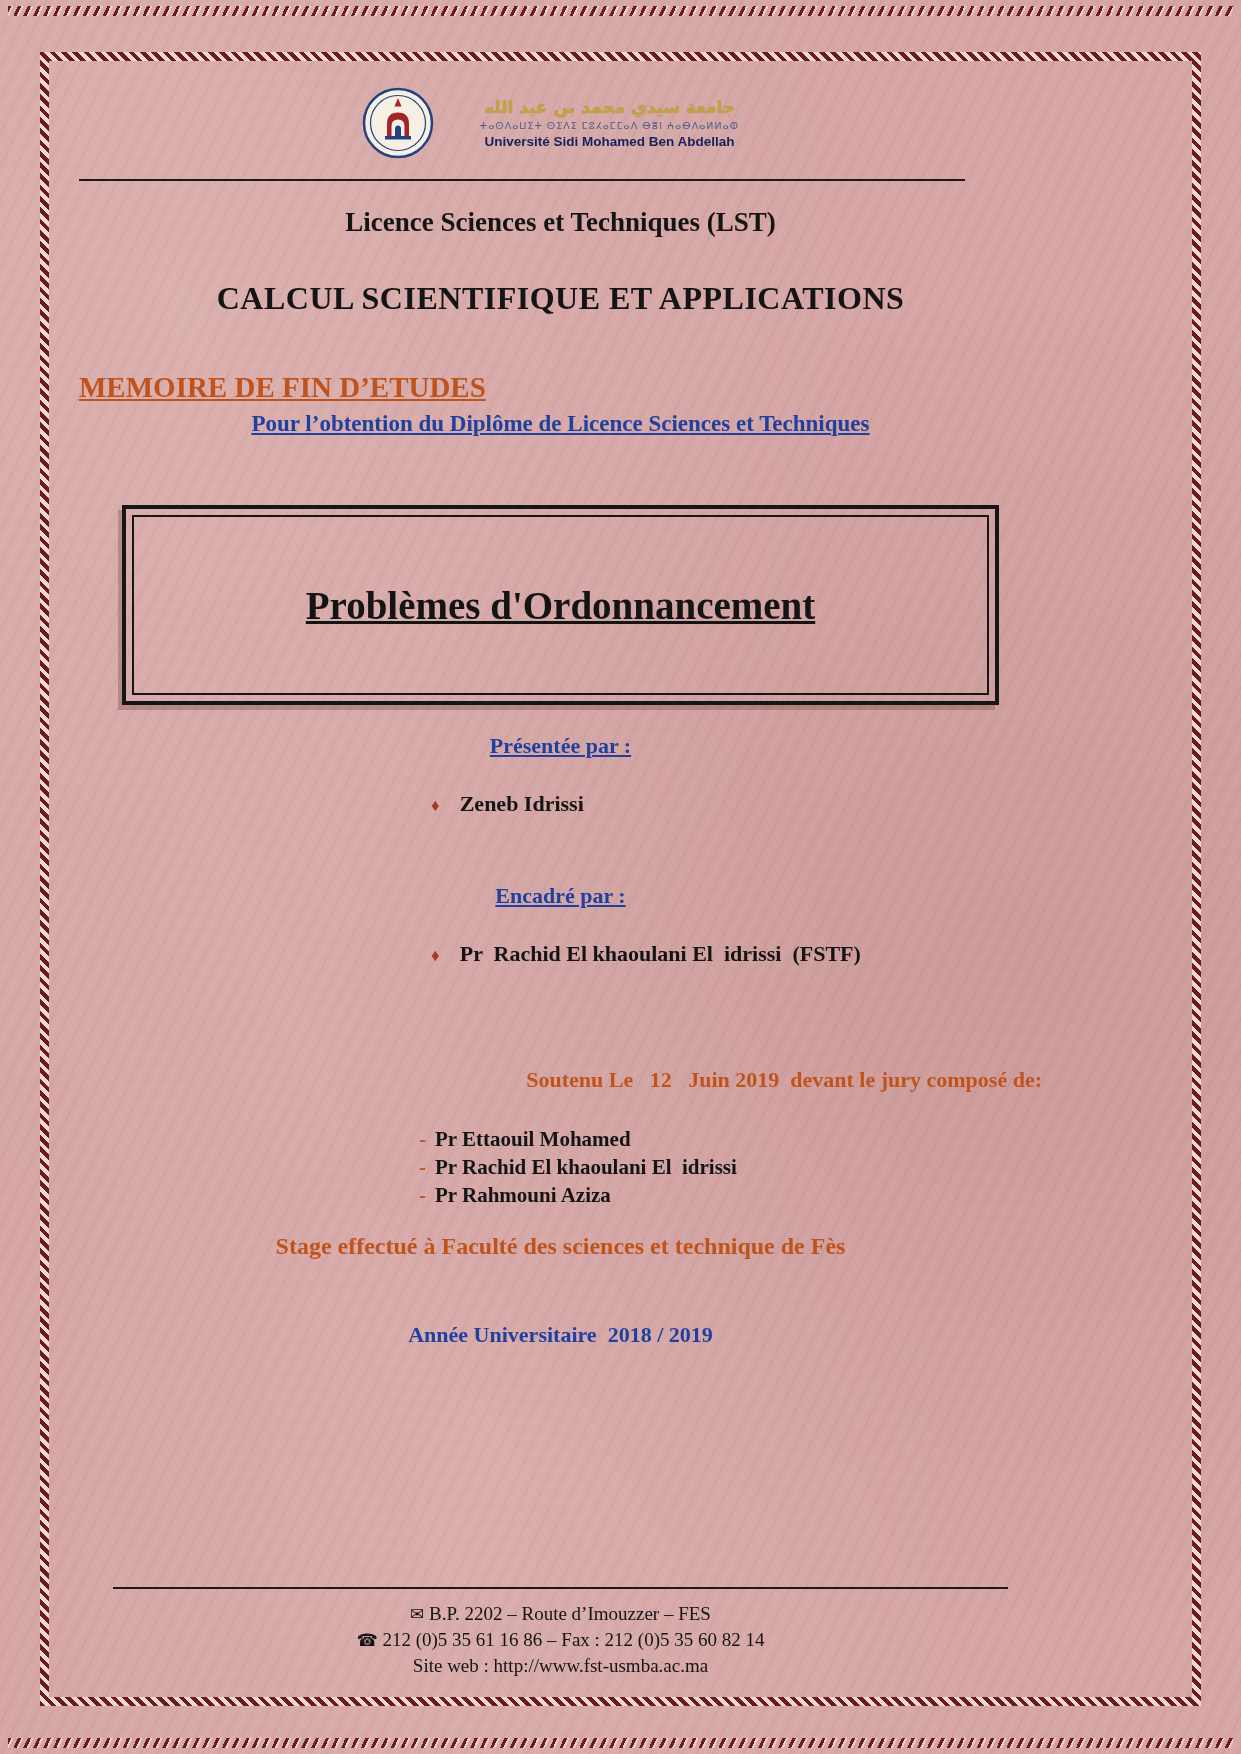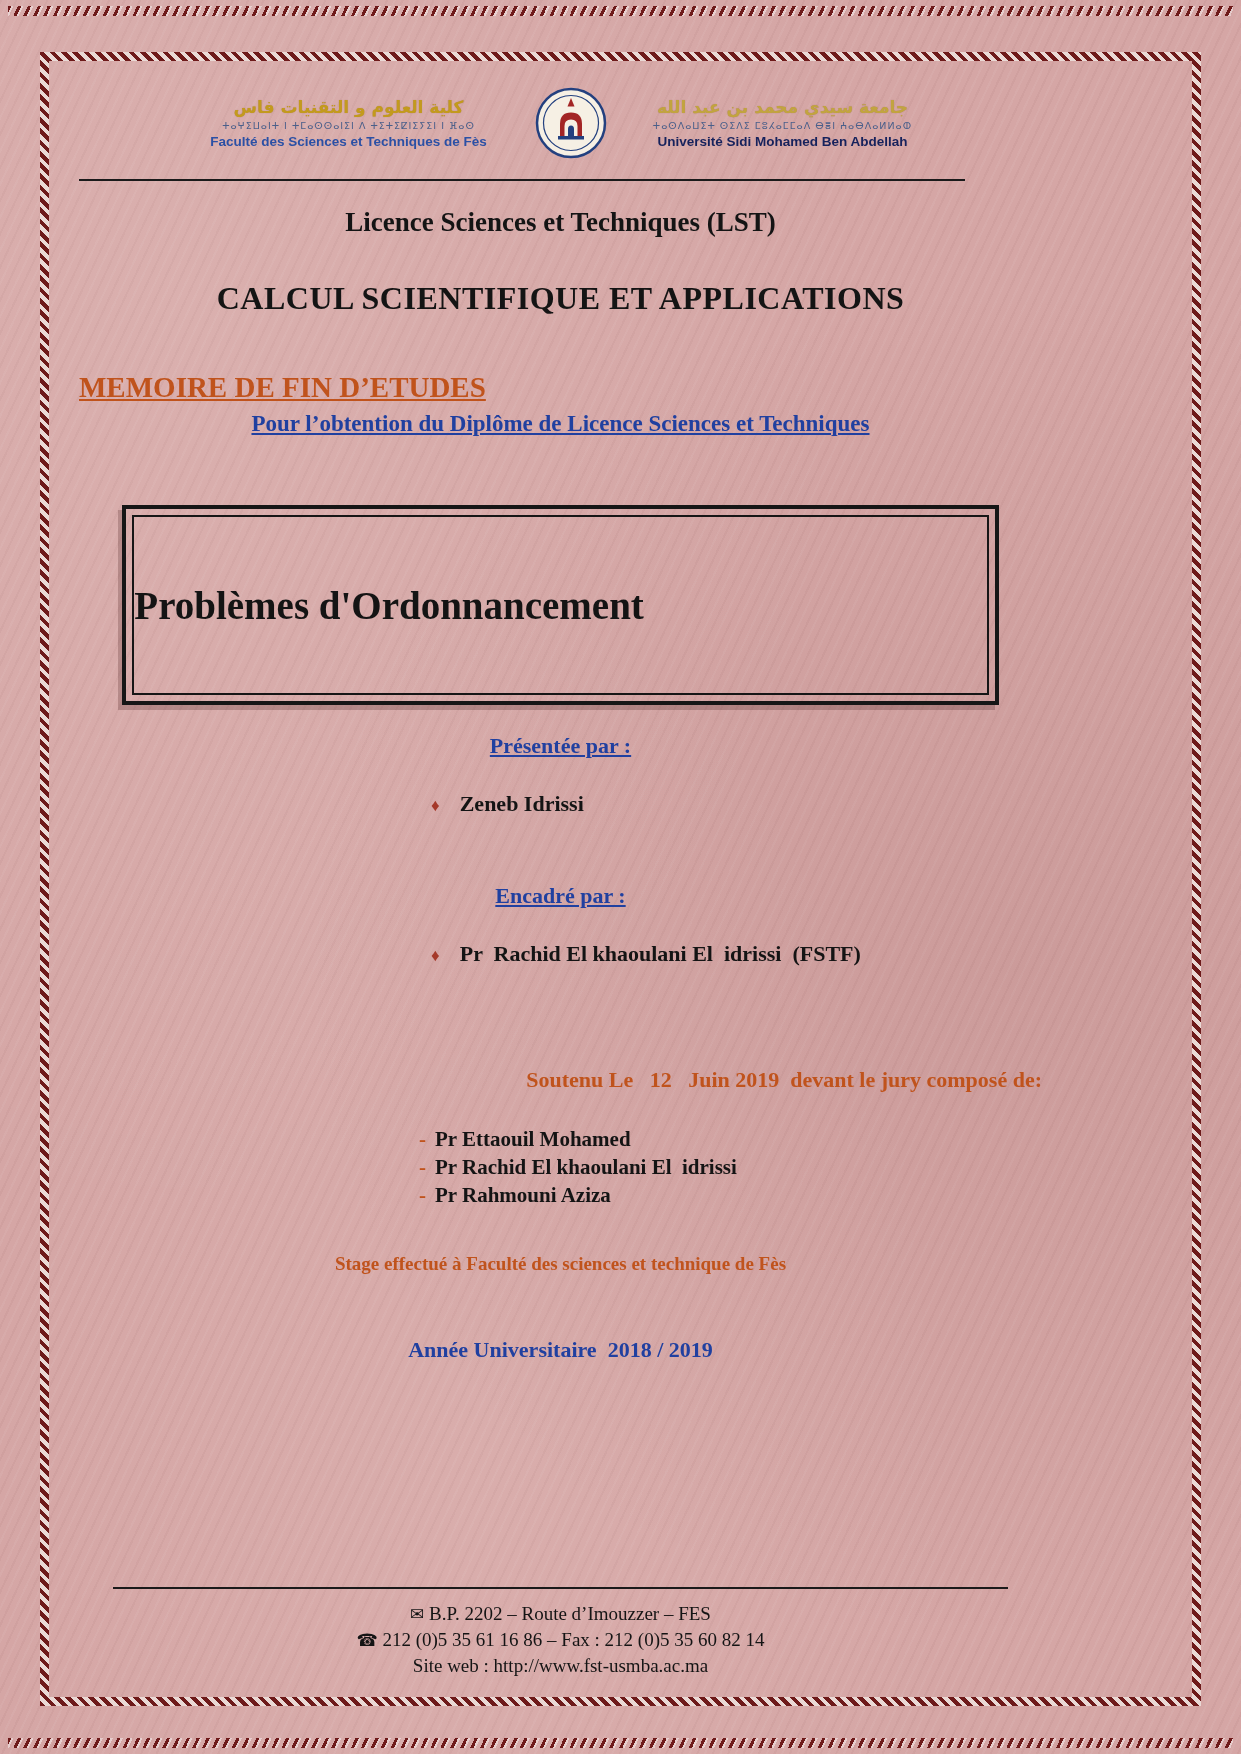--- a/index.html
+++ b/index.html
@@ -52,39 +52,39 @@
   .program   { text-align:center; font-size:27px; font-weight:bold; margin-top:26px; }
   .specialty { text-align:center; font-size:32px; font-weight:bold; margin-top:42px; letter-spacing:0.5px; }
   .memoire   { font-size:29px; font-weight:bold; margin-top:54px;
                color:#c0531c; text-decoration:underline; }
   .purpose   { text-align:center; font-size:23px; font-weight:bold; margin-top:7px;
                color:#2040a0; text-decoration:underline; }
 
   .title-box { margin:68px auto 0; width:91%; height:200px; border:4px solid #161616;
     padding:6px; box-shadow:-4px 5px 0 rgba(90,45,45,0.28); }
   .title-box-inner { border:2px solid #161616; height:100%;
-    display:flex; align-items:center; justify-content:flex-start; }
+    display:flex; align-items:center; justify-content:center;text-decoration:underline; }
   .thesis-title { font-size:39px; font-weight:bold; }
 
   .section-label { text-align:center; font-size:22px; font-weight:bold;
     color:#2040a0; text-decoration:underline; }
   .presented-label { margin-top:28px; }
   .encadre-label   { margin-top:66px; }
 
   .bullet-row { margin-top:32px; padding-left:352px; font-size:22px; font-weight:bold;
     display:flex; gap:20px; align-items:baseline; }
   .diamond { color:#a5392a; font-size:17px; }
 
   .defense-intro { margin-top:100px; text-align:right; font-size:22px; font-weight:bold; color:#c0531c; }
 
   .jury { margin-top:32px; padding-left:340px; list-style:none; }
   .jury li { font-size:21px; font-weight:bold; line-height:28px; }
   .jury .dash { color:#c0531c; margin-right:9px; font-weight:bold; }
 
-  .internship { margin-top:44px; text-align:center; font-size:19px; font-weight:bold; color:#c0531c; }
+  .internship { margin-top:24px; text-align:center; font-size:24px; font-weight:bold; color:#c0531c; }
   .year       { margin-top:62px; text-align:center; font-size:22px;  font-weight:bold; color:#2040a0; }
 
   .spacer { flex:1; }
 
   .footer-rule { border:none; border-top:2px solid #1a1a1a; width:93%; margin:0 auto; }
   .footer { text-align:center; margin-top:12px; font-size:19px; line-height:26px; }
   .footer .icon { font-family:"DejaVu Sans", sans-serif; font-size:17px; }
 
   .pre { white-space:pre-wrap; }
 </style>
@@ -93,25 +93,20 @@
 
 <div class="page">
 
   <div class="edge-strip top"></div>
   <div class="edge-strip bottom"></div>
 
   <div class="frame">
     <div class="content">
 
       <div class="header">
-        <div class="inst left">
-          <div class="arabic">كلية العلوم و التقنيات فاس</div>
-          <div class="tifinagh">ⵜⴰⵖⵉⵡⴰⵏⵜ ⵏ ⵜⵎⴰⵙⵙⴰⵏⵉⵏ ⴷ ⵜⵉⵜⵉⵇⵏⵉⵢⵉⵏ ⵏ ⴼⴰⵙ</div>
-          <div class="french">Faculté des Sciences et Techniques de Fès</div>
-        </div>
 
         <div class="logo">
           <svg width="72" height="72" viewBox="0 0 72 72" aria-hidden="true">
             <circle cx="36" cy="36" r="34" fill="#f6f0e4" stroke="#23407f" stroke-width="2.5"></circle>
             <circle cx="36" cy="36" r="27.5" fill="none" stroke="#23407f" stroke-width="1.2"></circle>
             <path d="M36 11 l3.5 8.5 h-7 z" fill="#a32525"></path>
             <path d="M25 49 V37 q0-11.5 11-11.5 t11 11.5 v12 z" fill="#a32525"></path>
             <path d="M29.5 49 V39 q0-6.5 6.5-6.5 t6.5 6.5 v10 z" fill="#f6f0e4"></path>
             <path d="M33 49 v-7 q0-3.5 3-3.5 t3 3.5 v7 z" fill="#23407f"></path>
             <rect x="23" y="49" width="26" height="3.5" fill="#23407f"></rect>

